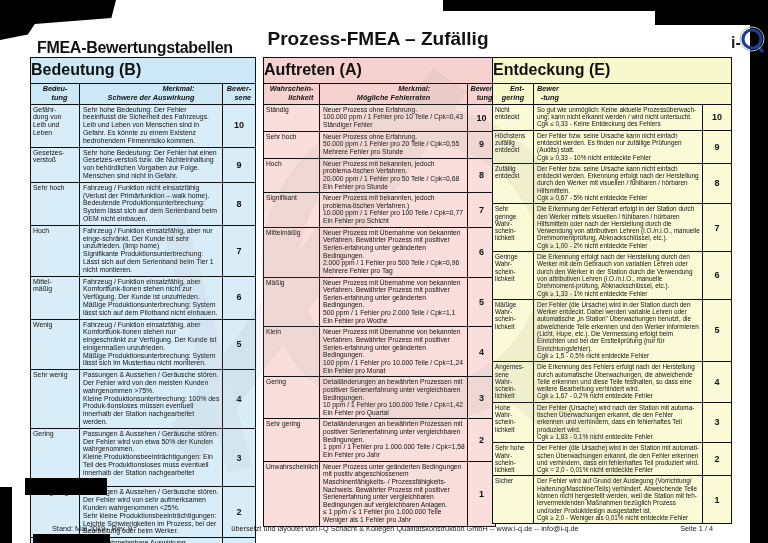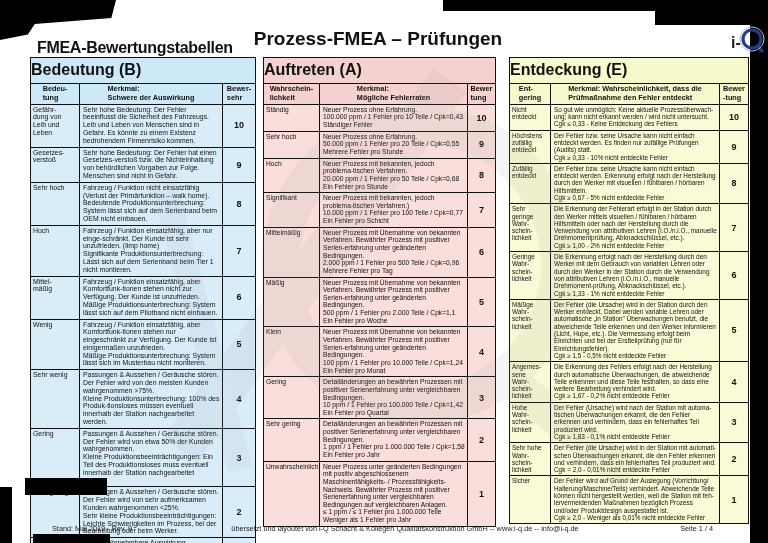--- a/index.html
+++ b/index.html
@@ -11,40 +11,40 @@
   #doc-title{position:absolute;left:37px;top:39px;font-size:16px;font-weight:bold;letter-spacing:-0.3px;}
   #main-title{position:absolute;left:248px;top:28px;width:260px;text-align:center;font-size:19px;font-weight:bold;}
   
   #logo{position:absolute;left:731px;top:26px;width:34px;height:32px;z-index:45;}
   #logo .logo-i{position:absolute;left:0;top:8px;font-size:16px;font-weight:bold;color:#222;}
   
   .fmea-table{position:absolute;border:1.7px solid #111;box-sizing:border-box;z-index:10;}
   .ttl{text-align:left;font-weight:bold;font-size:16px;padding:3px 0 4px 0;border-bottom:1.7px solid #111;}
   .thead{display:flex;border-bottom:1.7px solid #111;font-weight:bold;}
   .thead .c{padding:1px 2px;white-space:pre-line;font-size:7.3px;line-height:1.2;
-            display:flex;align-items:center;justify-content:center;text-align:left;}
+            display:flex;align-items:center;justify-content:center;text-align:right;font-style:italic;}
   .trow{display:flex;border-bottom:1px solid #111;}
   .trow:last-child{border-bottom:none;}
   .c{box-sizing:border-box;}
   .c + .c{border-left:1px solid #111;}
   .label{white-space:pre-line;padding:1px 2px 1px 2px;flex-shrink:0;}
   .text{flex:1;padding:1px 2px 2px 3px;white-space:pre-line;}
   .rating{display:flex;align-items:center;justify-content:center;font-weight:bold;font-size:9px;flex-shrink:0;}
   
   #t-b{left:30px;top:57px;width:226px;background:#d9edf9;font-size:6.9px;line-height:1.13;}
   #t-b .ttl,#t-b .thead{background:#cde8f7;}
   #t-b .label{width:48px;}
   #t-b .rating{width:33px;}
   
   #t-a{left:263px;top:57px;width:233px;background:#f9dedb;font-size:6.7px;line-height:1.14;}
   #t-a .ttl,#t-a .thead{background:#f5d2cf;}
   #t-a .label{width:55px;}
   #t-a .rating{width:28px;}
   
-  #t-e{left:509px;top:57px;width:240px;background:#fafad6;font-size:6.4px;line-height:1.14;}
+  #t-e{left:492px;top:57px;width:240px;background:#fafad6;font-size:6.4px;line-height:1.14;}
   #t-e .ttl,#t-e .thead{background:#f8f8cd;}
   #t-e .label{width:40px;}
   #t-e .rating{width:29px;}
   
   .footer{position:absolute;top:524px;font-size:7.3px;color:#222;z-index:20;}
   #footer-left{left:37px;padding-left:15px;}
   #footer-center{left:185px;width:440px;text-align:center;}
   #footer-right{left:657px;width:56px;text-align:right;}
   
   .blk{position:absolute;background:#000;z-index:40;}
@@ -57,40 +57,40 @@
   #blk-bl2{left:0;top:487px;width:12px;height:56px;}
   #blk-bl3{left:33px;top:534px;width:77px;height:9px;}
   
   #watermark{position:absolute;left:120px;top:50px;width:540px;height:440px;z-index:30;
              opacity:0.09;pointer-events:none;}
 </style>
 </head>
 <body>
 
 <div id="doc-title">FMEA-Bewertungstabellen</div>
-<div id="main-title">Prozess-FMEA – Prüfungen</div>
+<div id="main-title">Prozess-FMEA – Zufällig</div>
 
 <div id="logo">
   <span class="logo-i">i-</span>
   <svg width="26" height="30" viewBox="0 0 26 30" style="position:absolute;left:8px;top:0;">
     <circle cx="13" cy="13" r="9" fill="none" stroke="#1e3e8f" stroke-width="3.2"></circle>
     <line x1="18" y1="19" x2="24" y2="26" stroke="#1e3e8f" stroke-width="3.2"></line>
     <circle cx="13" cy="13" r="12" fill="none" stroke="#bbb" stroke-width="1"></circle>
   </svg>
 </div>
 
 <div id="t-b" class="fmea-table">
   <div class="ttl">Bedeutung (B)</div>
   <div class="thead">
     <div class="c label">Bedeu-
 tung</div>
     <div class="c text">Merkmal:
 Schwere der Auswirkung</div>
     <div class="c rating" style="font-size:7.3px;">Bewer-
-sehr</div>
+sene</div>
   </div>
   <div class="rows">
       <div class="trow">
         <div class="c label">Gefähr-
 dung von
 Leib und
 Leben</div>
         <div class="c text">Sehr hohe Bedeutung: Der Fehler beeinflusst die Sicherheit des Fahrzeugs. Leib und Leben von Menschen sind in Gefahr. Es könnte zu einem Existenz bedrohendem Firmenrisiko kommen.</div>
         <div class="c rating">10</div>
       </div>
@@ -234,22 +234,20 @@
         <div class="c rating">1</div>
       </div>
     </div>
 </div>
 
 <div id="t-e" class="fmea-table">
   <div class="ttl">Entdeckung (E)</div>
   <div class="thead">
     <div class="c label">Ent-
 gering</div>
-    <div class="c text">Merkmal: Wahrscheinlichkeit, dass die
-Prüfmaßnahme den Fehler entdeckt</div>
     <div class="c rating" style="font-size:7.3px;">Bewer
 -tung</div>
   </div>
   <div class="rows">
       <div class="trow">
         <div class="c label">Nicht
 entdeckt</div>
         <div class="c text">So gut wie unmöglich: Keine aktuelle Prozessüberwach-ung; kann nicht erkannt werden / wird nicht untersucht.
 Cgk ≤ 0,33 - Keine Entdeckung des Fehlers</div>
         <div class="c rating">10</div>

